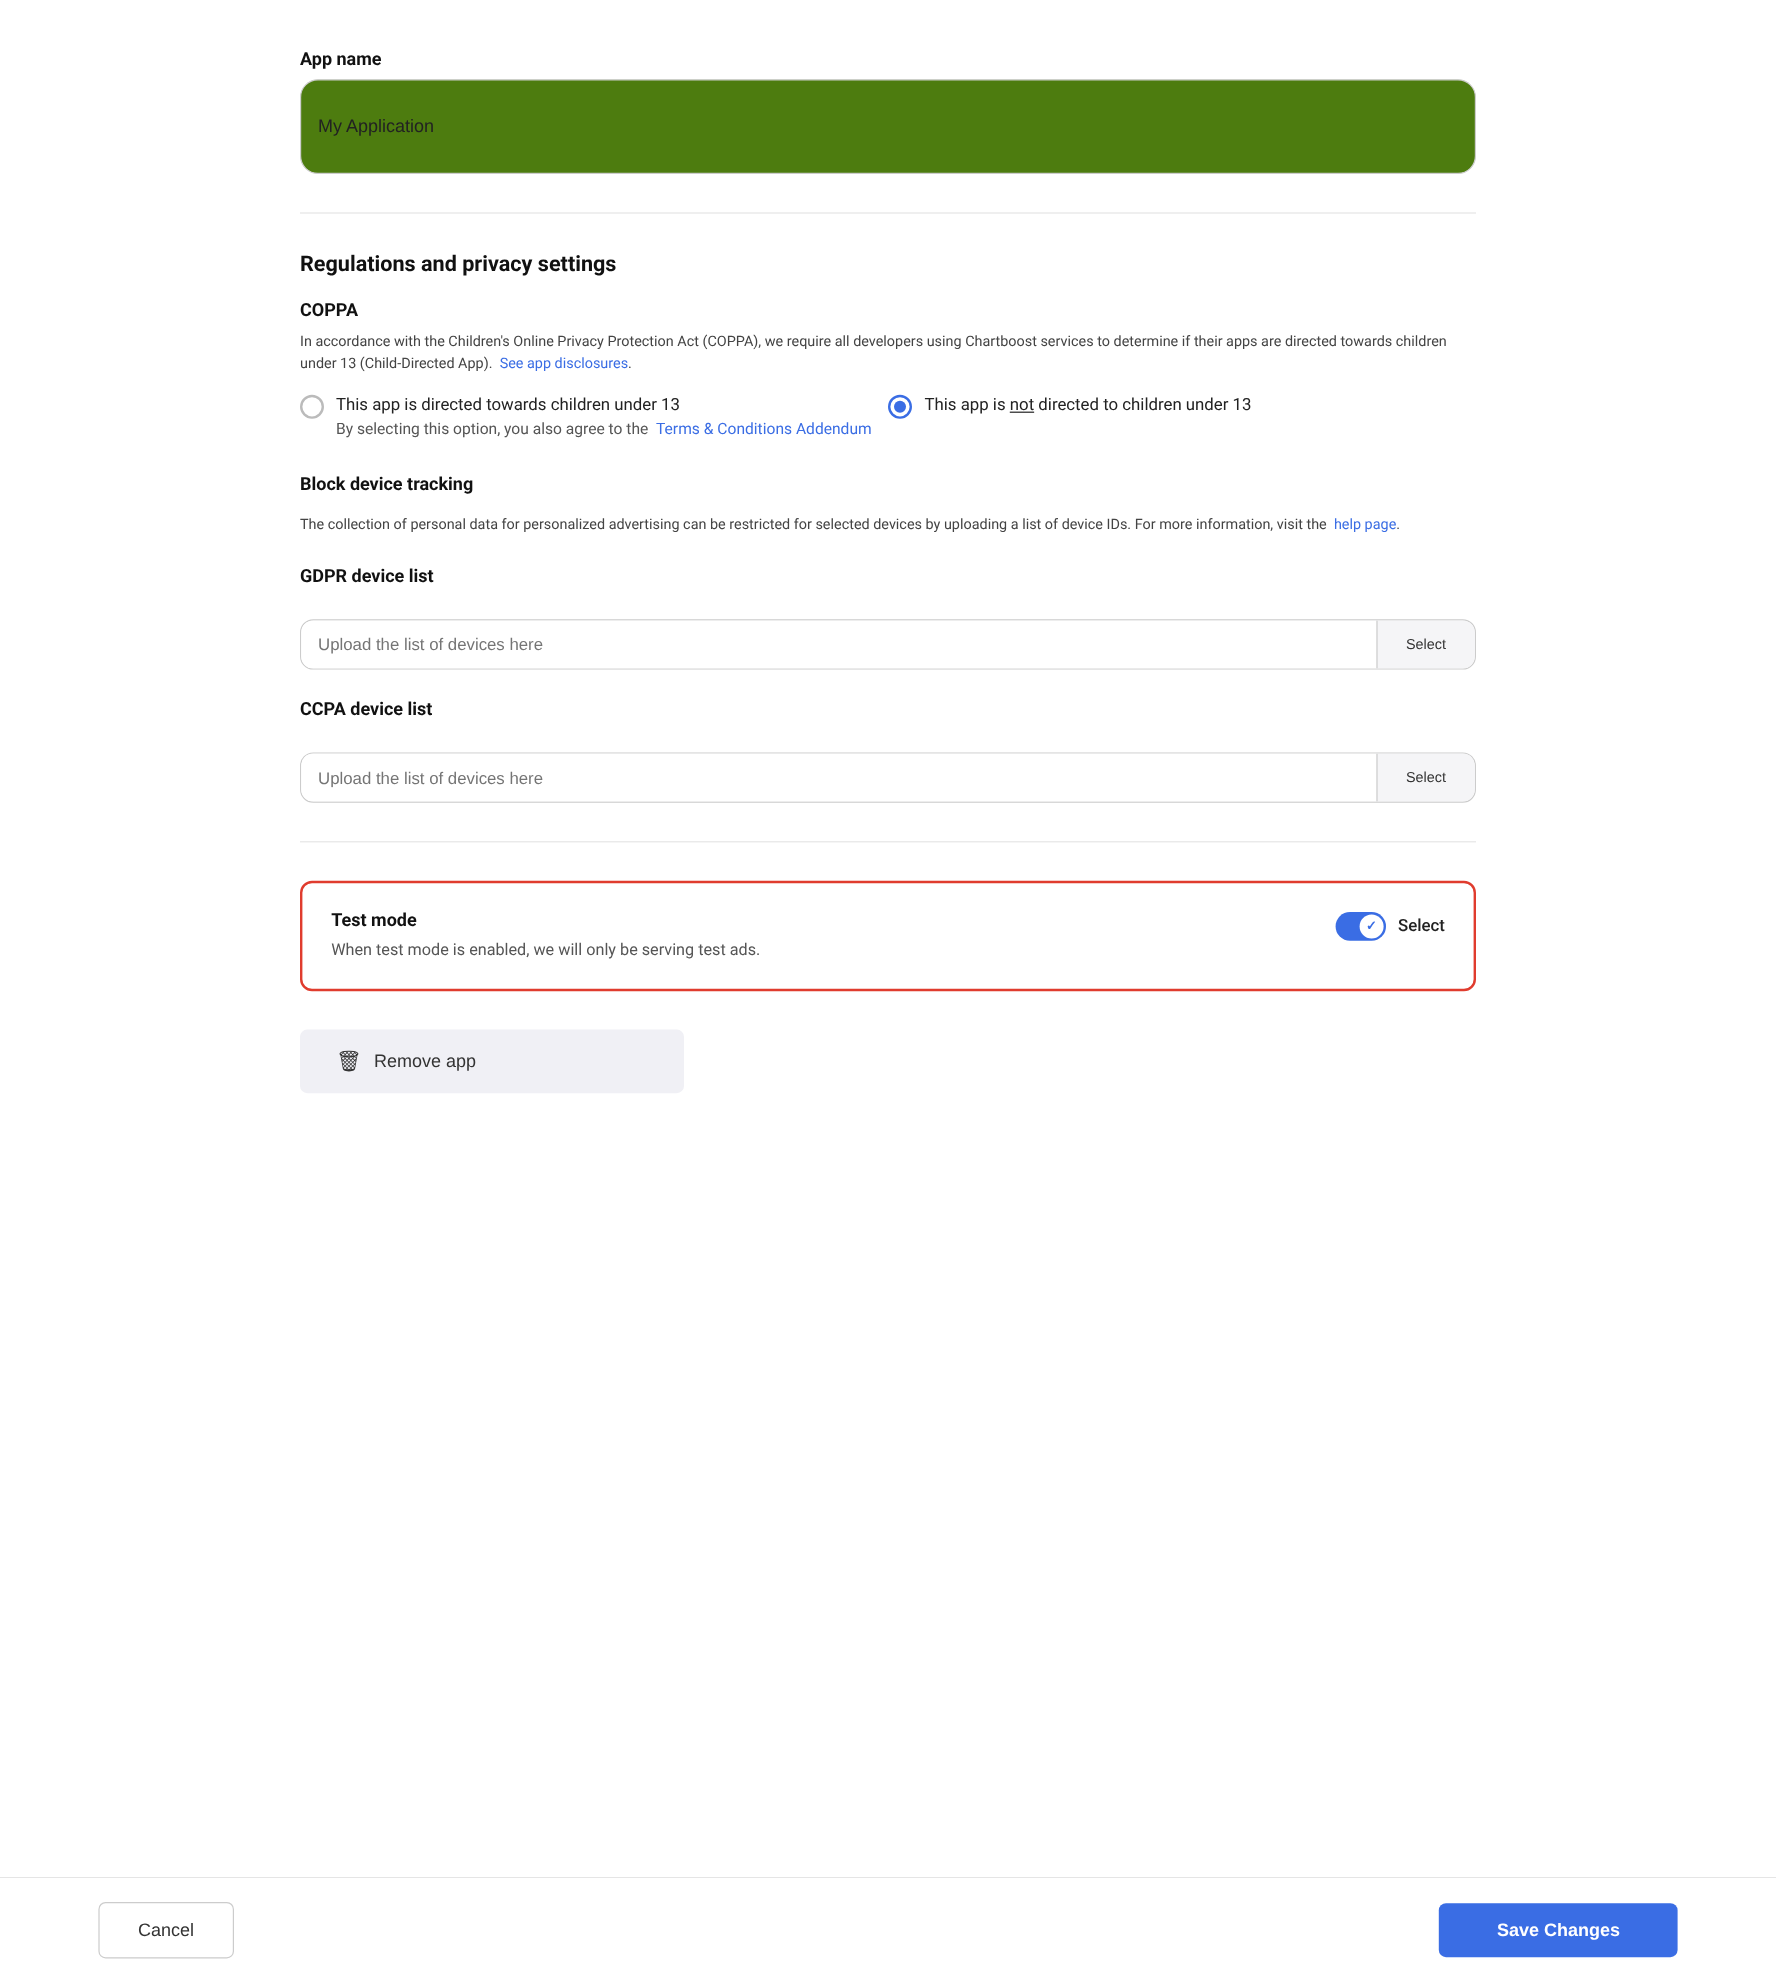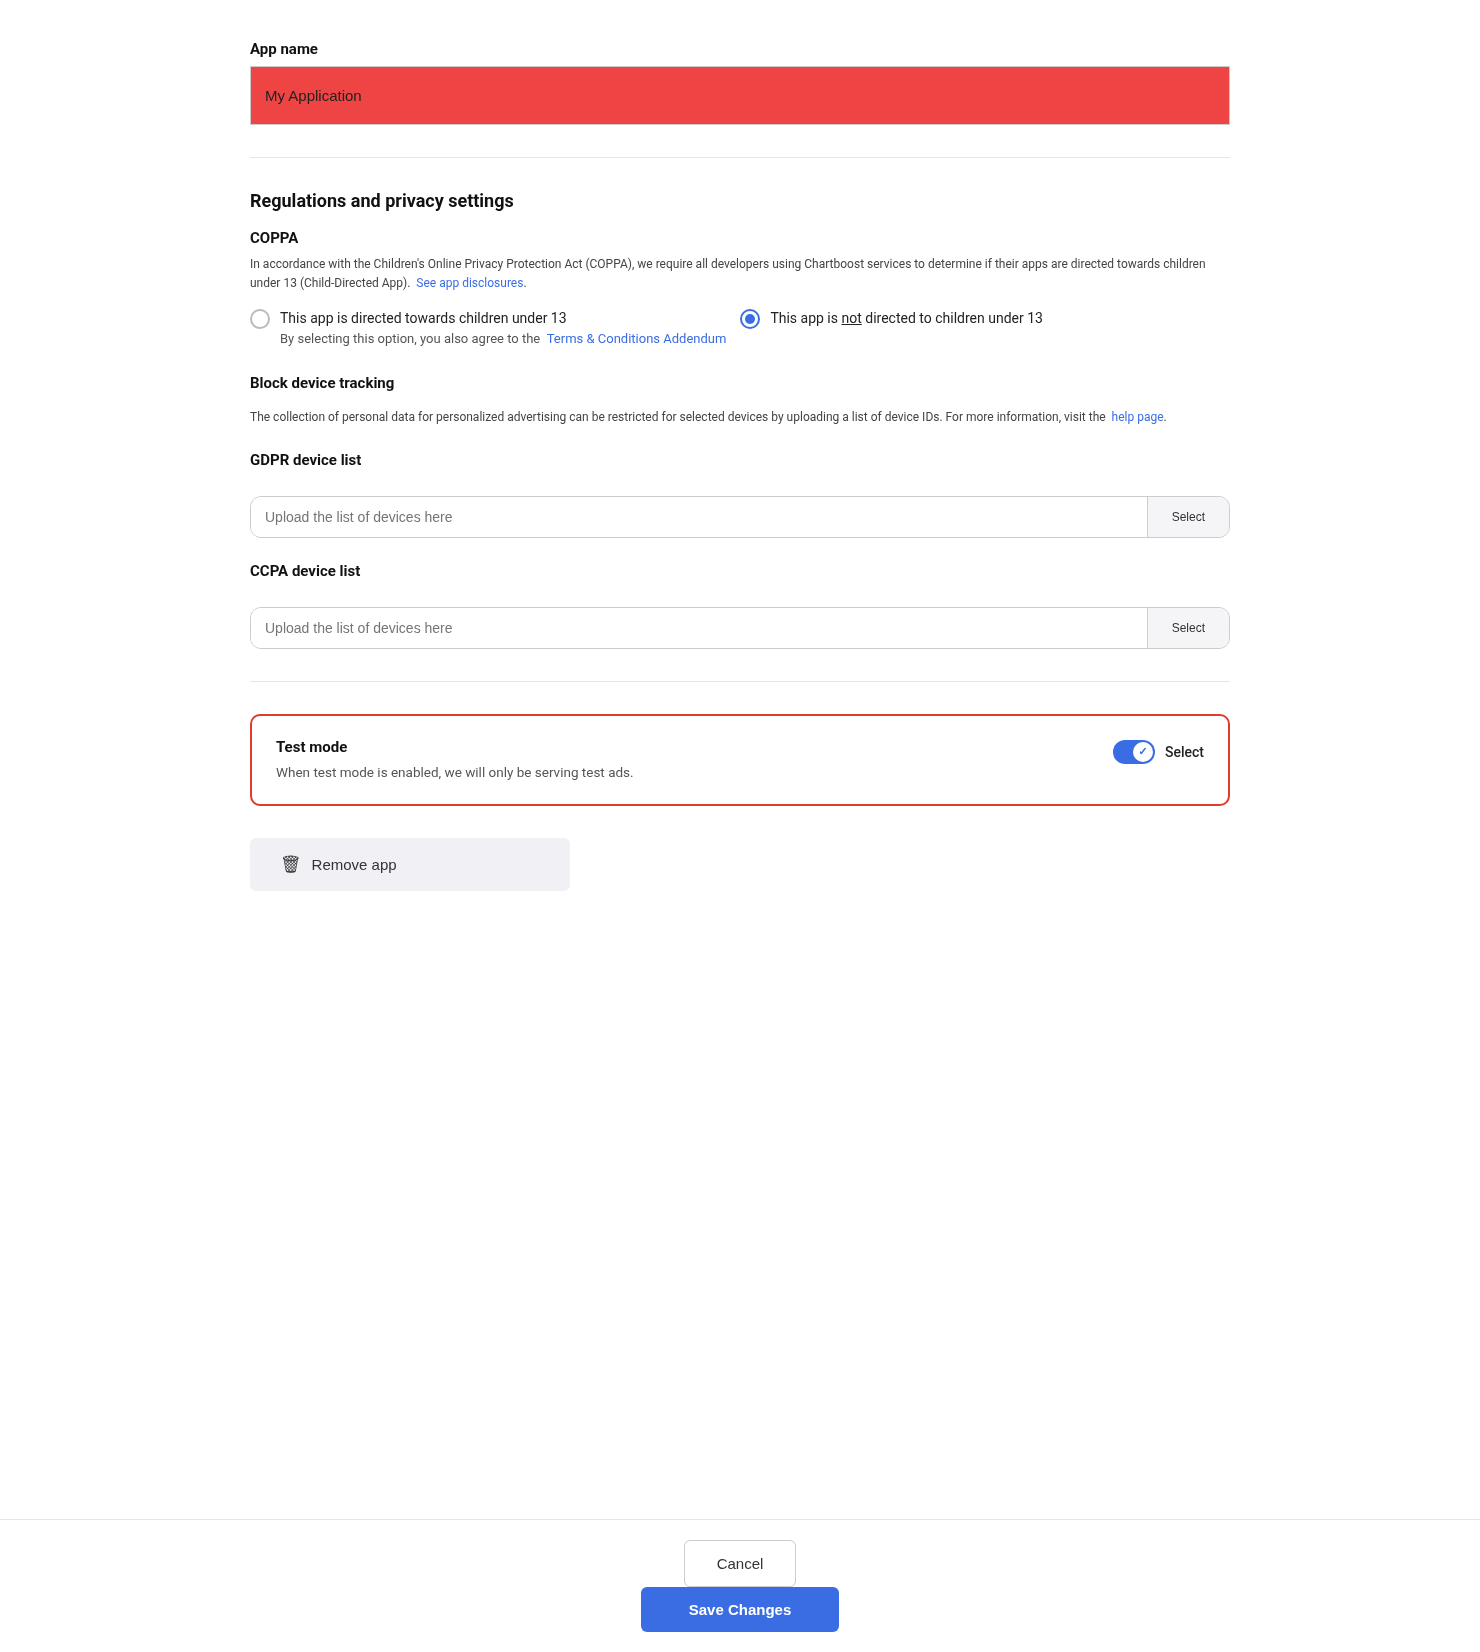--- a/index.html
+++ b/index.html
@@ -18,26 +18,26 @@
     }
     .field-label {
       font-weight: 700;
       font-size: 15px;
       margin-bottom: 8px;
       color: #111;
     }
     .text-input {
       width: 100%;
       border: 1.5px solid #ccc;
-      border-radius: 0;
-      padding: 20px 14px;
+      border-radius: 15px;
+      padding: 30px 14px;
       font-size: 15px;
       color: #222;
       outline: none;
-      background: #ef4444;
+      background: #4d7c0f;
     }
     .url-row {
       display: flex;
       gap: 0;
       border: 1.5px solid #ccc;
       border-radius: 6px;
       overflow: hidden;
     }
     .url-row input {
       flex: 1;
@@ -240,26 +240,25 @@
     .trash-icon {
       font-size: 17px;
     }
     .footer-bar {
       position: fixed;
       bottom: 0;
       left: 0;
       right: 0;
       background: #fff;
       border-top: 1.5px solid #e5e5e5;
-      padding: 20px 37px;
+      padding: 20px 82px;
       display: flex;
       justify-content: space-between;
       align-items: center;
       z-index: 100;
-      flex-direction: column;
     }
     .cancel-btn {
       background: #fff;
       border: 1.5px solid #ccc;
       border-radius: 6px;
       padding: 14px 32px;
       font-size: 15px;
       color: #333;
       cursor: pointer;
       font-weight: 500;

